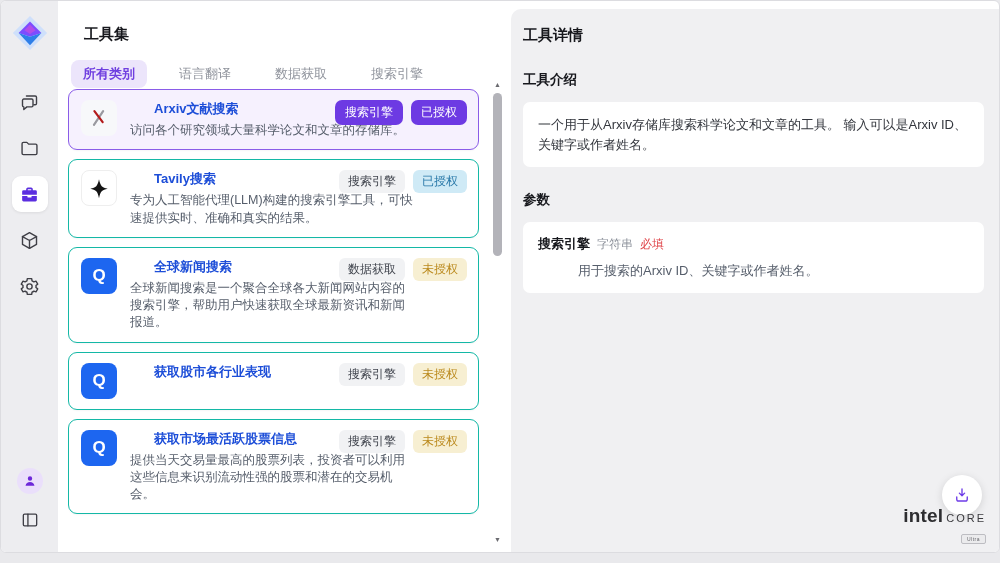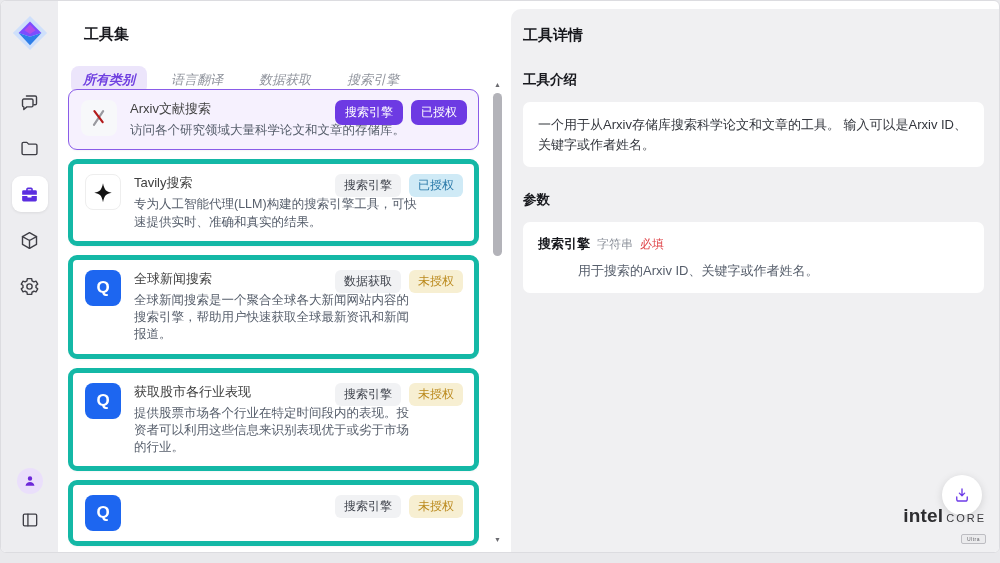--- a/index.html
+++ b/index.html
@@ -20,35 +20,35 @@
   .rail-item.active{ background:#fff; box-shadow:0 1px 3px rgba(0,0,0,.08); }
   .rail-item.active svg{ stroke:none; }
   .rail-bottom{ margin-top:auto; display:flex; flex-direction:column; align-items:center; gap:8px; margin-bottom:14px; }
   .avatar{ width:26px; height:26px; border-radius:50%; background:#eadffb; display:flex; align-items:center; justify-content:center; }
   .avatar svg{ width:16px; height:16px; fill:#6d28d9; }
   .collapse-btn svg{ width:20px; height:20px; stroke:#3f3f46; fill:none; stroke-width:1.6; }
 
   
   .list-panel{ position:absolute; left:57px; top:0; width:453px; height:100%; background:#fff; }
   .list-title{ position:absolute; left:26px; top:24px; font-size:15px; font-weight:bold; color:#17181d; }
-  .tabs{ position:absolute; left:13px; top:65px; display:flex; gap:12px;font-style:italic; }
+  .tabs{ position:absolute; left:13px; top:59px; display:flex; gap:20px; }
   .tab{ font-size:13px; color:#8f939c; padding:5px 12px; border-radius:8px; cursor:pointer; white-space:nowrap; }
   .tab.active{ background:#ece5fb; color:#6f3fe0; font-weight:bold; }
   .cards{ position:absolute; left:10px; top:88px; width:411px; bottom:1px; overflow:hidden; }
-  .card{ position:relative; background:#fff; border:5px solid #14b8a6; border-radius:9px;
+  .card{ position:relative; background:#fff; border:1px solid #14b8a6; border-radius:9px;
          box-shadow:0 1px 2px rgba(20,20,40,.04); padding:10px 12px; margin-bottom:9px;
          display:flex; gap:13px; cursor:pointer; }
   .card.selected{ border:1.5px solid #8a5ce8; background:#f6f1fe; }
   .tool-icon{ width:36px; height:36px; border-radius:8px; flex:0 0 36px;
               display:flex; align-items:center; justify-content:center; background:#f7f8fa; }
   .tool-icon svg{ width:22px; height:22px; }
   .tool-icon.icon-juhe{ background:#1d66f0; color:#fff; font-weight:bold; font-size:17px; }
   .tool-icon.icon-tavily{ background:#fff; border:1px solid #eee; }
   .tool-body{ flex:1; min-width:0; }
-  .tool-name{ font-size:13px; font-weight:normal; color:#404040; margin-bottom:4px; }
+  .tool-name{ font-size:13px; font-weight:bold; color:#1d4ed8; margin-bottom:4px;margin-left:24px; }
   .tool-desc{ font-size:12.5px; line-height:1.38; color:#565e6b; max-width:284px; }
   .tool-tags{ position:absolute; top:10px; right:11px; display:flex; gap:8px; }
   .tag{ font-size:12px; padding:3px 9px; border-radius:6px; white-space:nowrap; }
   .tag.plain{ background:#f1f2f4; color:#41454e; }
   .tag.purple{ background:#6d3ae3; color:#fff; padding:4px 10px; border-radius:7px; }
   .tag.cyan{ background:#cfeaf6; color:#2878a8; }
   .tag.yellow{ background:#f7efd2; color:#bb8a1e; }
 
   
   .scrollbar{ position:absolute; right:8px; top:80px; bottom:8px; width:11px; }
@@ -189,29 +189,32 @@
     </div>
     <div class="tool-tags">
       <span class="tag plain">数据获取</span>
       <span class="tag yellow">未授权</span>
     </div>
   </div>
         <div class="card">
     <div class="tool-icon icon-juhe">Q</div>
     <div class="tool-body">
       <div class="tool-name">获取股市各行业表现</div>
-      <div class="tool-desc">提供股票市场各个行业在特定时间段内的表现。投资者可以利用这些信息来识别表现优于或劣于市场的行业。</div>
     </div>
     <div class="tool-tags">
       <span class="tag plain">搜索引擎</span>
       <span class="tag yellow">未授权</span>
     </div>
   </div>
         <div class="card">
     <div class="tool-icon icon-juhe">Q</div>
+    <div class="tool-body">
+      <div class="tool-name">获取市场最活跃股票信息</div>
+      <div class="tool-desc">提供当天交易量最高的股票列表，投资者可以利用这些信息来识别流动性强的股票和潜在的交易机会。</div>
+    </div>
     <div class="tool-tags">
       <span class="tag plain">搜索引擎</span>
       <span class="tag yellow">未授权</span>
     </div>
   </div>
       </div>
     <div class="scrollbar">
       <div class="sb-arrow up">▲</div>
       <div class="sb-thumb"></div>
       <div class="sb-arrow down">▼</div>

